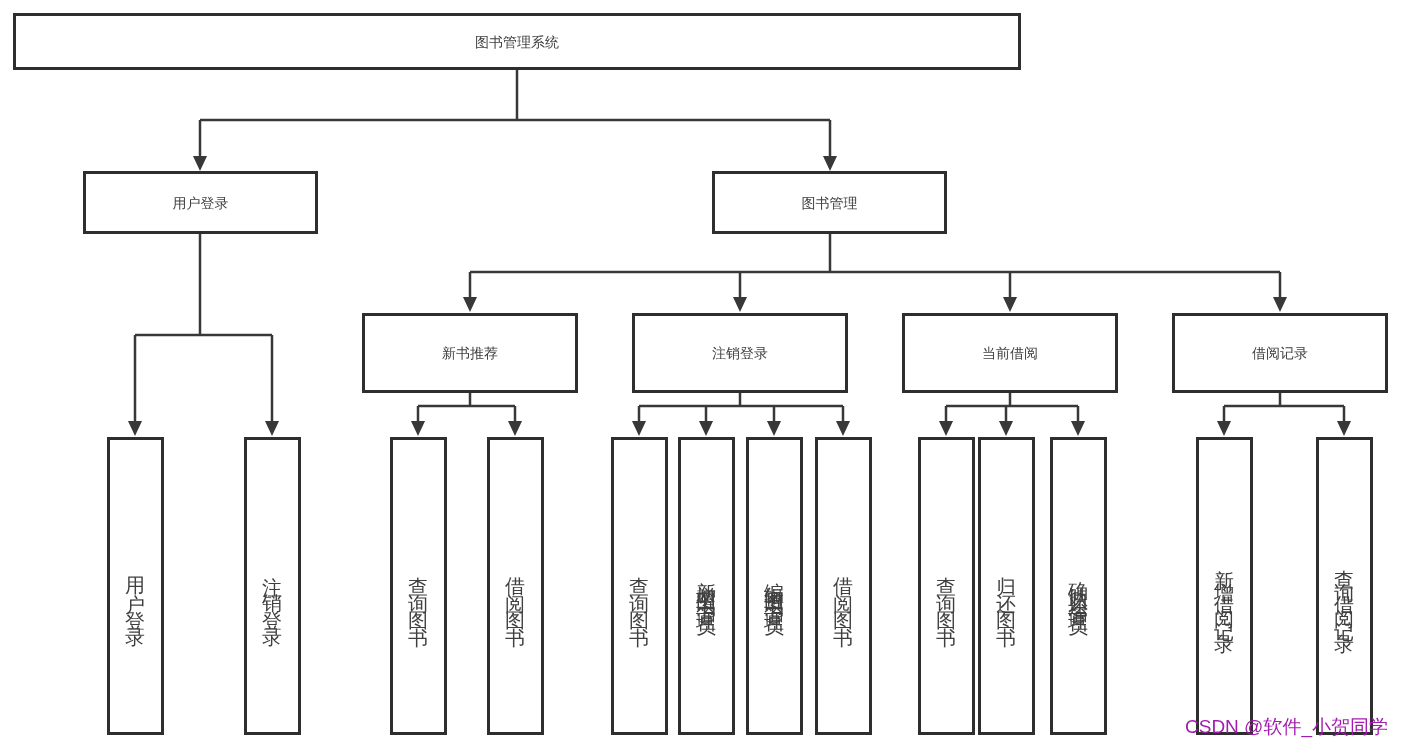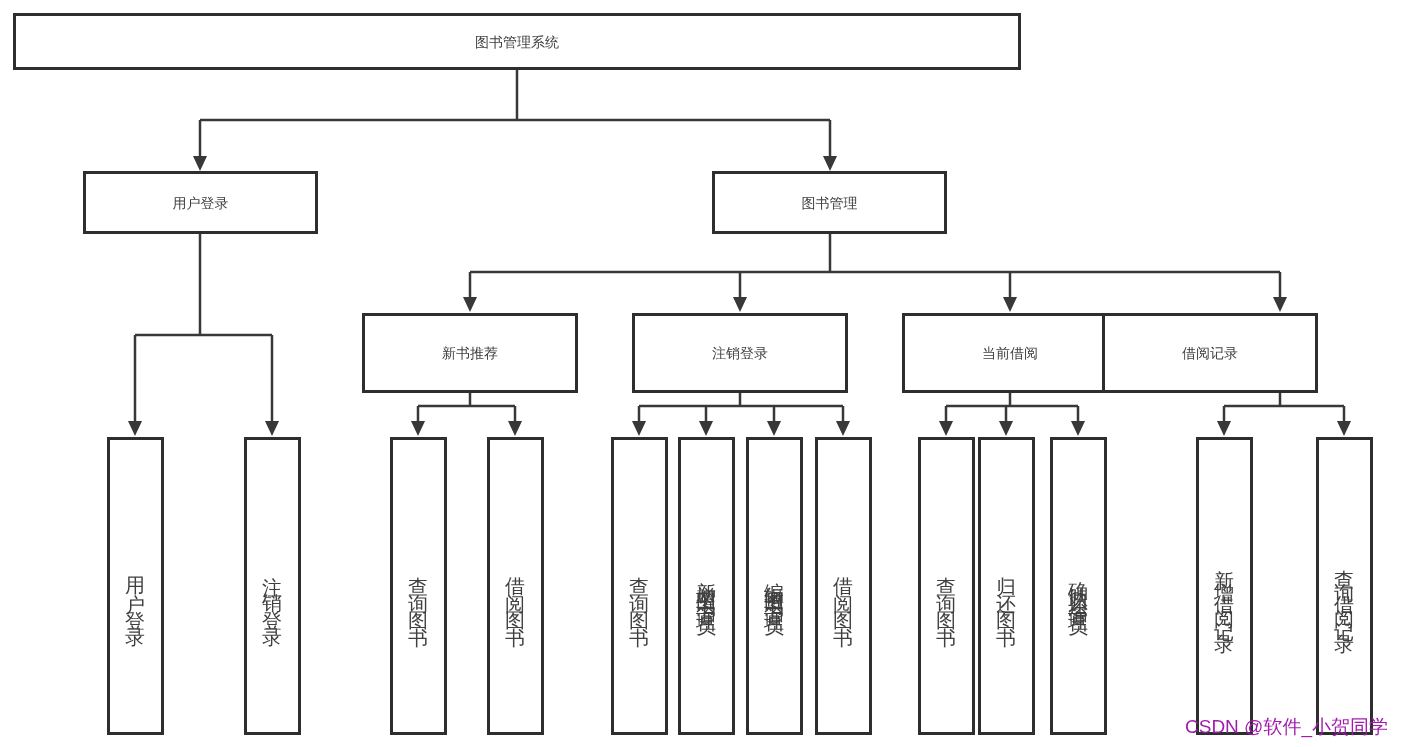--- a/index.html
+++ b/index.html
@@ -40,21 +40,21 @@
     line-height: 1;
   }
   .root-box   { left: 13px;  top: 13px;  width: 1008px; height: 57px; }
   .l2-box     { top: 171px;  width: 235px; height: 63px; }
   .l2-login   { left: 83px;  }
   .l2-mgmt    { left: 712px; }
   .l3-box     { top: 313px;  width: 216px; height: 80px; }
   .l3-a { left: 362px; }
   .l3-b { left: 632px; }
   .l3-c { left: 902px; }
-  .l3-d { left: 1102px; }
+  .l3-d { left: 1172px; }
   .leaf {
     top: 437px;
     width: 57px;
     height: 298px;
     font-size: 20px;
   }
   .leaf .vtext {
     writing-mode: vertical-rl;
     text-orientation: mixed;
     white-space: nowrap;

